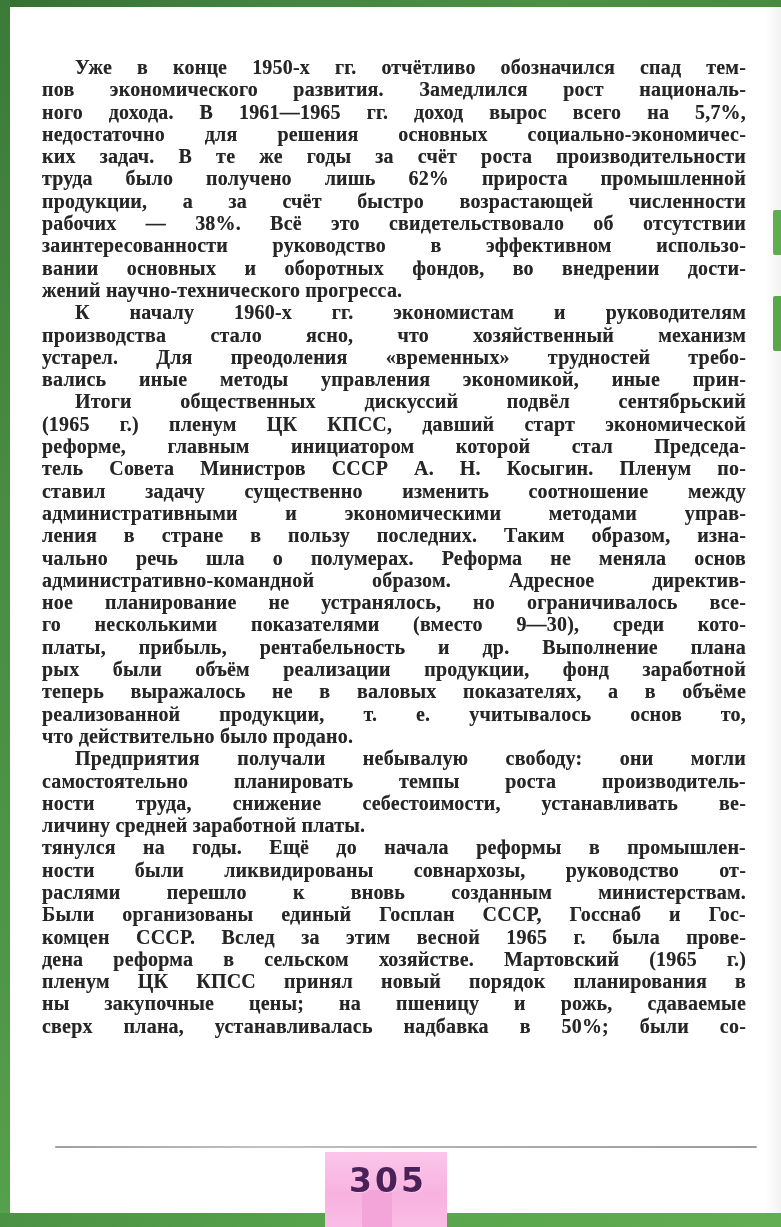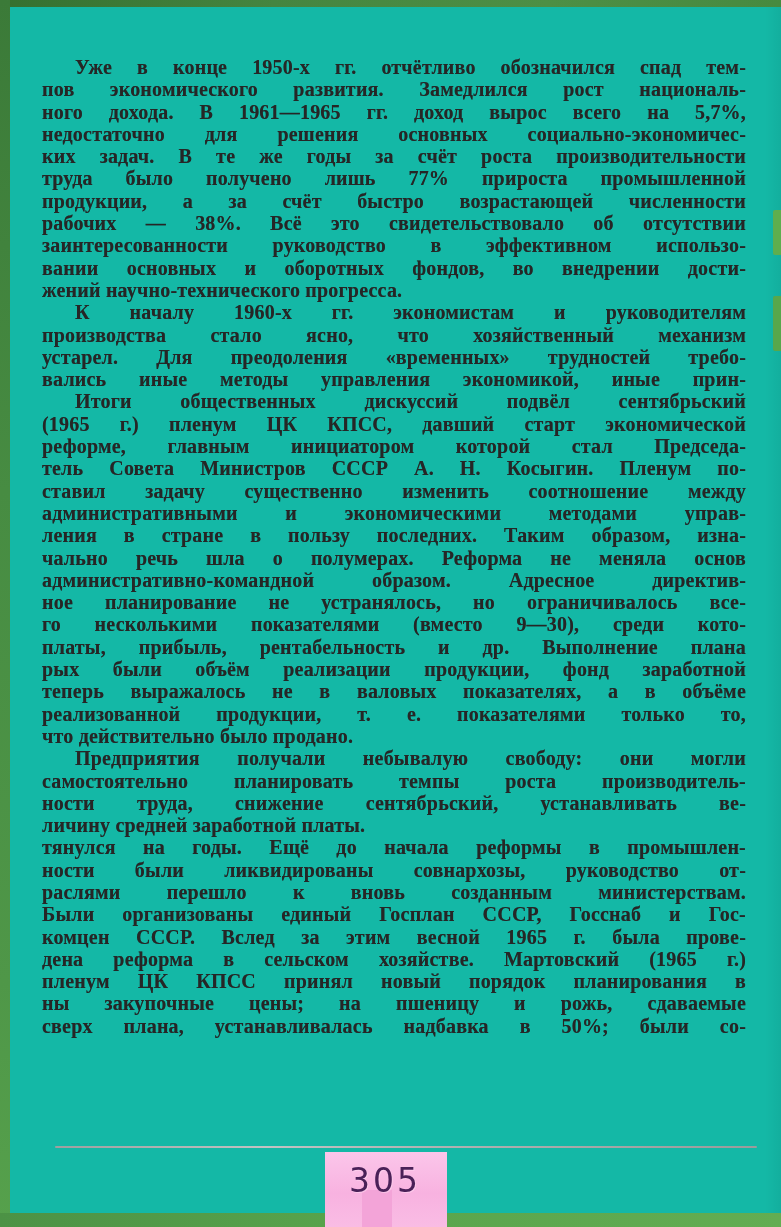--- a/index.html
+++ b/index.html
@@ -1,18 +1,18 @@
 <!DOCTYPE html>
 <html><head>
 <meta charset="utf-8">
 <style>
   html,body { margin:0; padding:0; background:#e8e8e8; }
   .photo {
     position:relative; width:781px; height:1227px;
-    background:#14b8a6; overflow:hidden;
+    background:#ffffff; overflow:hidden;
     font-family:"Liberation Serif", serif;
   }
   
   .edge { position:absolute; z-index:3; }
   .edge-top    { left:0; top:0; width:781px; height:7px;
                  background:linear-gradient(90deg,#35702f,#458540 35%,#4d8f45 70%,#478a40); }
   .edge-left   { left:0; top:0; width:10px; height:1227px;
                  background:linear-gradient(180deg,#3b7a38,#478c42 40%,#4f9748 80%,#56a14c); }
   .edge-bottom { left:0; top:1213px; width:781px; height:14px;
                  background:linear-gradient(90deg,#4c9245,#58a44c 45%,#63ad52); }
@@ -34,21 +34,21 @@
   .line.pf { text-indent:33px; }
   .line.pl { text-align-last:left; }
   
   .footer-rule { position:absolute; left:55px; top:1146px; width:702px; height:2px; z-index:2;
     background:linear-gradient(90deg,#9f9f9f,#c2c2c2 30%,#b1b1b1 55%,#9b9b9b); border-radius:1px; }
   .footer-box { position:absolute; left:325px; top:1152px; width:122px; height:75px; z-index:4;
     background:linear-gradient(180deg,#fbc6ea,#f8b2e0 55%,#f9bce4); }
   .footer-box-inner { position:absolute; left:37px; top:38px; width:30px; height:37px;
     background:#f3a4d8; }
   .page-number { position:absolute; left:24px; top:12px;
-    font-family:"DejaVu Sans", sans-serif; font-weight:normal; font-size:33px; line-height:33px;
+    font-family:"DejaVu Sans", sans-serif; font-weight:bold; font-size:33px; line-height:33px;
     letter-spacing:3px; color:#4a2158; text-shadow:1px 1px 0 rgba(255,214,240,0.6); }
 </style>
 </head>
 <body>
 
 <div class="photo">
 
   <div class="page-shade-right"></div>
 
   <div class="edge edge-top"></div>
@@ -56,21 +56,21 @@
   <div class="edge edge-bottom"></div>
   <div class="edge edge-notch1"></div>
   <div class="edge edge-notch2"></div>
 
   <div class="textblock" id="textblock">
       <div class="line pf">Уже в конце 1950-х гг. отчётливо обозначился спад тем-</div>
       <div class="line">пов экономического развития. Замедлился рост националь-</div>
       <div class="line">ного дохода. В 1961—1965 гг. доход вырос всего на 5,7%,</div>
       <div class="line">недостаточно для решения основных социально-экономичес-</div>
       <div class="line">ких задач. В те же годы за счёт роста производительности</div>
-      <div class="line">труда было получено лишь 77% прироста промышленной</div>
+      <div class="line">труда было получено лишь 62% прироста промышленной</div>
       <div class="line">продукции, а за счёт быстро возрастающей численности</div>
       <div class="line">рабочих — 38%. Всё это свидетельствовало об отсутствии</div>
       <div class="line">заинтересованности руководство в эффективном использо-</div>
       <div class="line">вании основных и оборотных фондов, во внедрении дости-</div>
       <div class="line pl">жений научно-технического прогресса.</div>
       <div class="line pf">К началу 1960-х гг. экономистам и руководителям</div>
       <div class="line">производства стало ясно, что хозяйственный механизм</div>
       <div class="line">устарел. Для преодоления «временных» трудностей требо-</div>
       <div class="line">вались иные методы управления экономикой, иные прин-</div>
       <div class="line pf">Итоги общественных дискуссий подвёл сентябрьский</div>
@@ -80,25 +80,25 @@
       <div class="line">ставил задачу существенно изменить соотношение между</div>
       <div class="line">административными и экономическими методами управ-</div>
       <div class="line">ления в стране в пользу последних. Таким образом, изна-</div>
       <div class="line">чально речь шла о полумерах. Реформа не меняла основ</div>
       <div class="line">административно-командной образом. Адресное директив-</div>
       <div class="line">ное планирование не устранялось, но ограничивалось все-</div>
       <div class="line">го несколькими показателями (вместо 9—30), среди кото-</div>
       <div class="line">платы, прибыль, рентабельность и др. Выполнение плана</div>
       <div class="line">рых были объём реализации продукции, фонд заработной</div>
       <div class="line">теперь выражалось не в валовых показателях, а в объёме</div>
-      <div class="line">реализованной продукции, т. е. показателями только то,</div>
+      <div class="line">реализованной продукции, т. е. учитывалось основ то,</div>
       <div class="line pl">что действительно было продано.</div>
       <div class="line pf">Предприятия получали небывалую свободу: они могли</div>
       <div class="line">самостоятельно планировать темпы роста производитель-</div>
-      <div class="line">ности труда, снижение сентябрьский, устанавливать ве-</div>
+      <div class="line">ности труда, снижение себестоимости, устанавливать ве-</div>
       <div class="line pl">личину средней заработной платы.</div>
       <div class="line">тянулся на годы. Ещё до начала реформы в промышлен-</div>
       <div class="line">ности были ликвидированы совнархозы, руководство от-</div>
       <div class="line">раслями перешло к вновь созданным министерствам.</div>
       <div class="line">Были организованы единый Госплан СССР, Госснаб и Гос-</div>
       <div class="line">комцен СССР. Вслед за этим весной 1965 г. была прове-</div>
       <div class="line">дена реформа в сельском хозяйстве. Мартовский (1965 г.)</div>
       <div class="line">пленум ЦК КПСС принял новый порядок планирования в</div>
       <div class="line">ны закупочные цены; на пшеницу и рожь, сдаваемые</div>
       <div class="line">сверх плана, устанавливалась надбавка в 50%; были со-</div>

